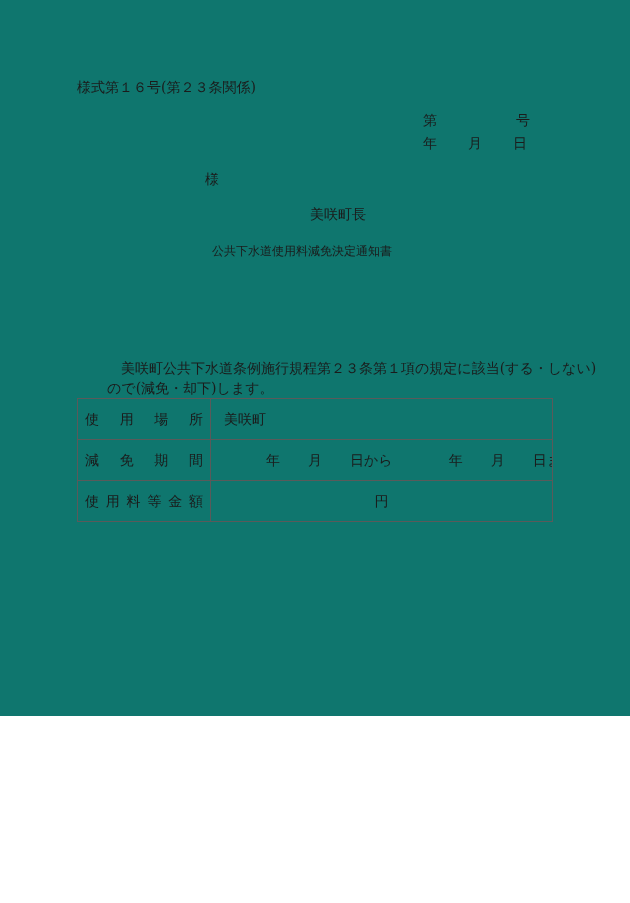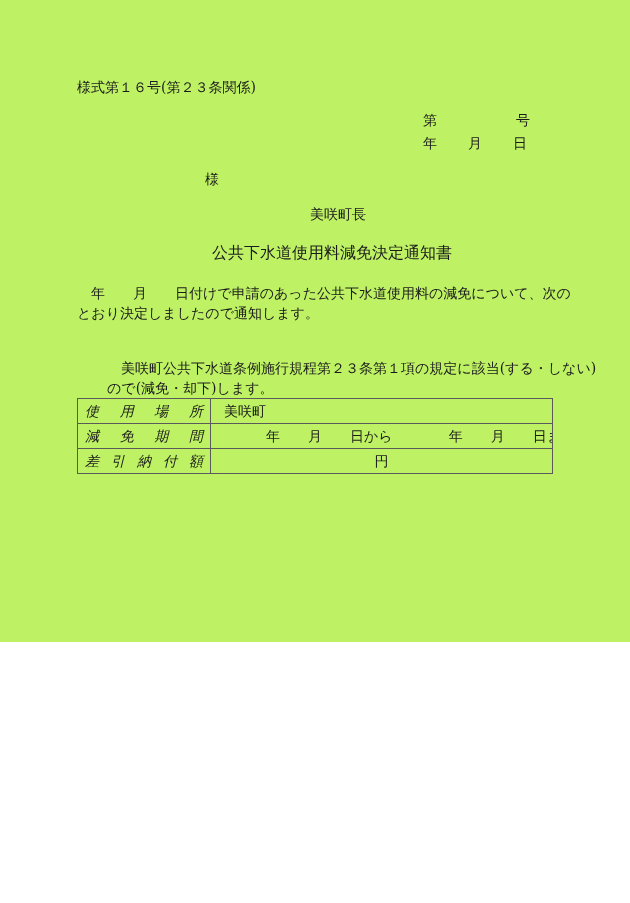--- a/index.html
+++ b/index.html
@@ -3,36 +3,36 @@
 <meta charset="utf-8">
 <style>
   html, body {
     margin: 0;
     padding: 0;
     background: #ffffff;
   }
   .page {
     position: relative;
     width: 630px;
-    height: 642px;
-    background: #bef264;
+    height: 716px;
+    background: #0f766e;
     overflow: hidden;
     font-family: "DejaVu Serif", "Liberation Serif", serif;
     color: #1b1b1b;
     font-size: 14px;
     line-height: 1;
   }
   .abs { position: absolute; white-space: pre; }
 
   .form-number   { left: 77px;  top: 80px; }
   .doc-number-row{ left: 423px; top: 113px; width: 107px; display: flex; justify-content: space-between; }
   .date-row      { left: 423px; top: 136px; width: 104px; display: flex; justify-content: space-between; }
   .addressee     { left: 205px; top: 172px; }
   .sender        { left: 310px; top: 208px; font-family: Liberation Mono, monospace; }
-  .doc-title     { left: 212px; top: 245px; font-size: 16px; letter-spacing: 0px; }
+  .doc-title     { left: 212px; top: 245px; font-size: 12px; letter-spacing: 0px; }
 
   .para {
     position: absolute;
     left: 77px;
     width: 498px;
     line-height: 20px;
     white-space: normal;
     word-break: normal;
     text-align: left;
   }
@@ -48,24 +48,23 @@
     table-layout: fixed;
     font-size: 14px;
   }
   table.form-table td {
     border: 1px solid #5a5a5a;
     vertical-align: middle;
     overflow: hidden;
   }
   td.cell-label {
     width: 118px;
-    padding: 0 7px;
+    padding: 8px 7px;
     text-align: justify;
     text-align-last: justify;
-    font-style: italic;
   }
   td.cell-value {
     padding: 0 13px;
     text-align: left;
     white-space: pre;
   }
   tr.row-normal td { height: 24px; }
   tr.row-tall td   { height: 150px; }
   tr.row-center td.cell-value { text-align: center; }
 </style>
@@ -86,34 +85,33 @@
     <span>月</span>
     <span>日</span>
   </div>
 
   <div class="abs addressee">様</div>
 
   <div class="abs sender">美咲町長</div>
 
   <div class="abs doc-title">公共下水道使用料減免決定通知書</div>
 
-  <div class="para para-notice">　年　　月　　日付けで申請のあった公共下水道使用料の減免について、次のとおり決定しましたので通知します。</div>
 
   <div class="para para-decision">　美咲町公共下水道条例施行規程第２３条第１項の規定に該当(する・しない)ので(減免・却下)します。</div>
 
   <table class="form-table">
     <tbody>
       <tr class="row-normal">
         <td class="cell-label">使 用 場 所</td>
         <td class="cell-value">美咲町</td>
       </tr>
       <tr class="row-normal">
         <td class="cell-label">減 免 期 間</td>
         <td class="cell-value">　　　年　　月　　日から　　　　年　　月　　日まで</td>
       </tr>
       <tr class="row-normal row-center">
-        <td class="cell-label">差 引 納 付 額</td>
+        <td class="cell-label">使 用 料 等 金 額</td>
         <td class="cell-value">円</td>
       </tr>
     </tbody>
   </table>
 
 </div>
 
 </body></html>

